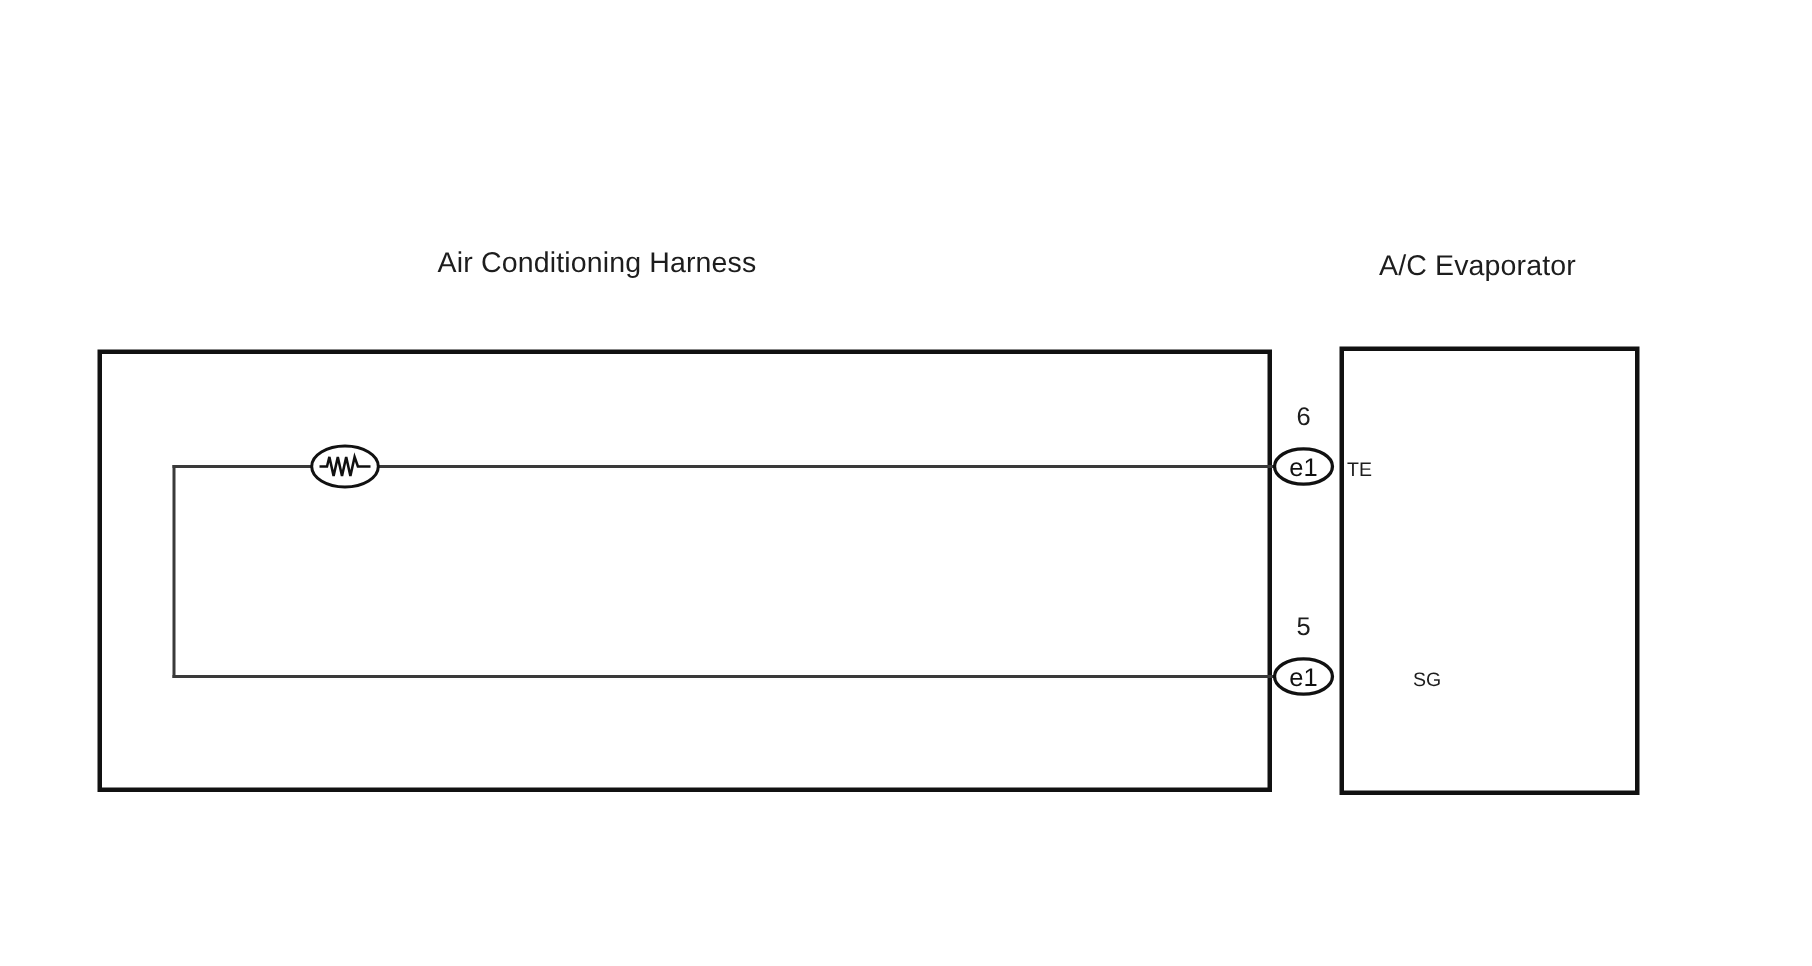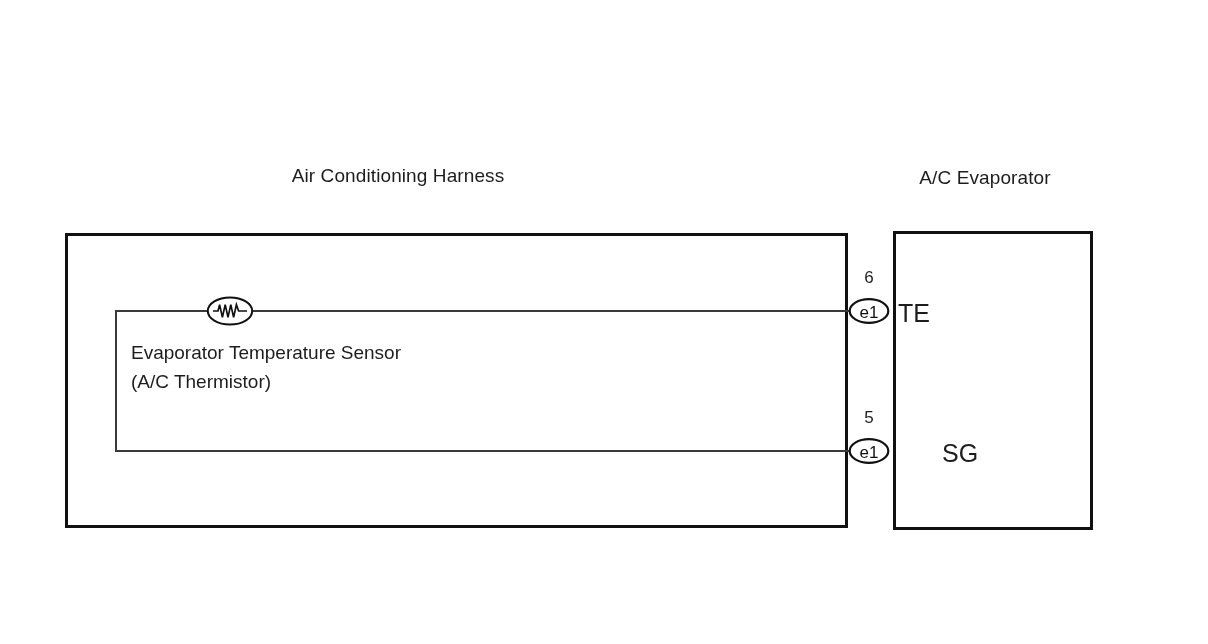--- a/index.html
+++ b/index.html
@@ -93,21 +93,21 @@
     color: #1d1d1d;
     white-space: nowrap;
     transform: translateX(-50%);
   }
   #pin-number-te { left: 869px; top: 268px; }
   #pin-number-sg { left: 869px; top: 408px; }
 
   
   .signal-label {
     position: absolute;
-    font-size: 25px;
+    font-size: 13px;
     color: #1d1d1d;
     white-space: nowrap;
     transform: translateY(-50%);
   }
   #signal-label-te { left: 898px; top: 313px; }
   #signal-label-sg { left: 942px; top: 453px; }
 
   
   #sensor-caption {
     position: absolute;
@@ -162,18 +162,14 @@
   </div>
 
   <div id="pin-number-te" class="pin-number">6</div>
 
   <div id="pin-number-sg" class="pin-number">5</div>
 
   <div id="signal-label-te" class="signal-label">TE</div>
 
   <div id="signal-label-sg" class="signal-label">SG</div>
 
-  <div id="sensor-caption">
-    <div>Evaporator Temperature Sensor</div>
-    <div>(A/C Thermistor)</div>
-  </div>
 
 </div>
 
 </body></html>

